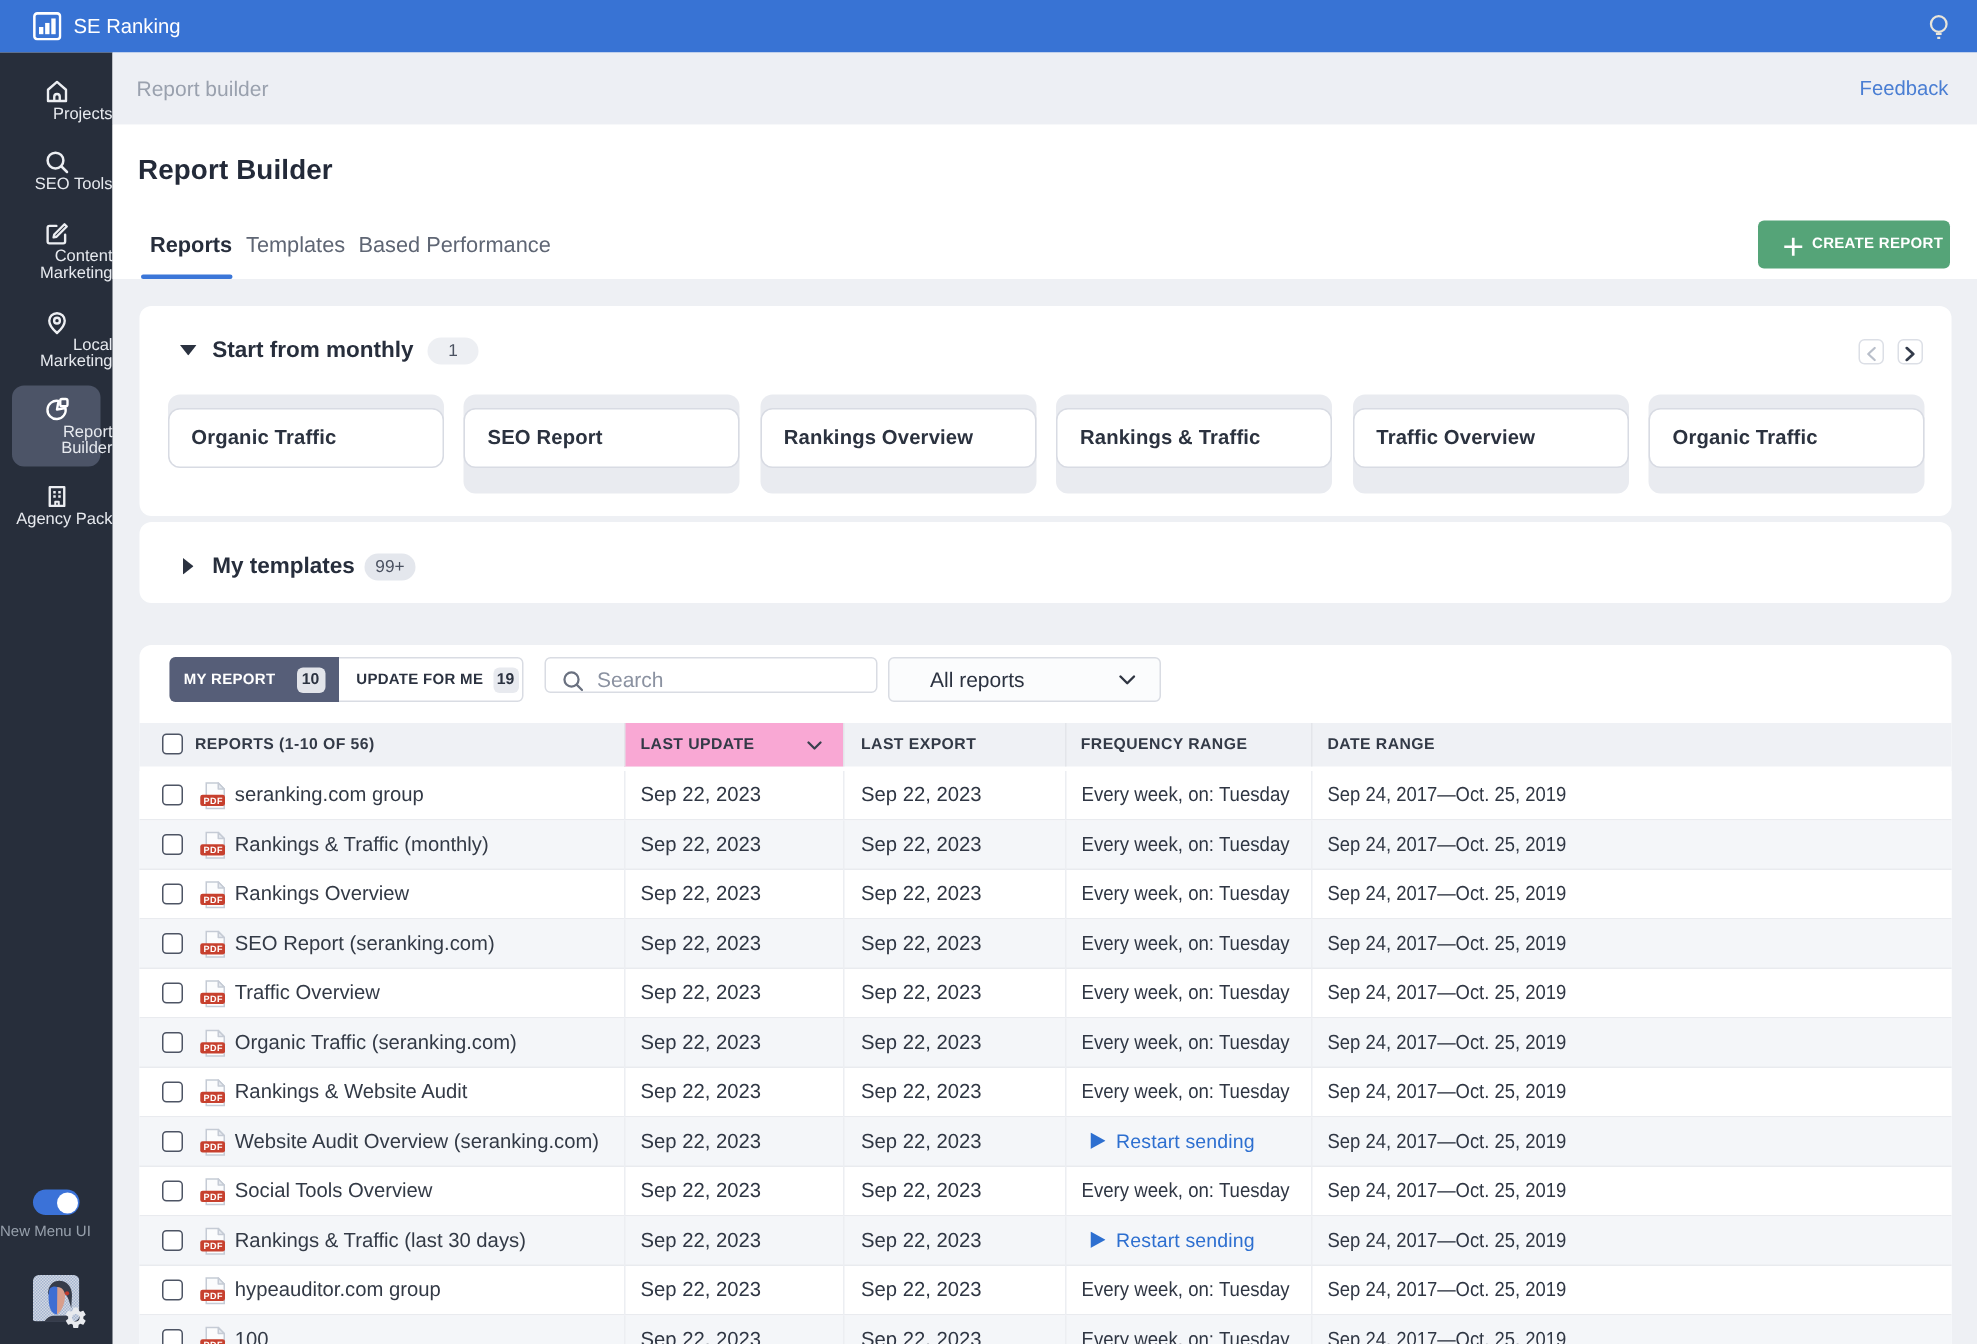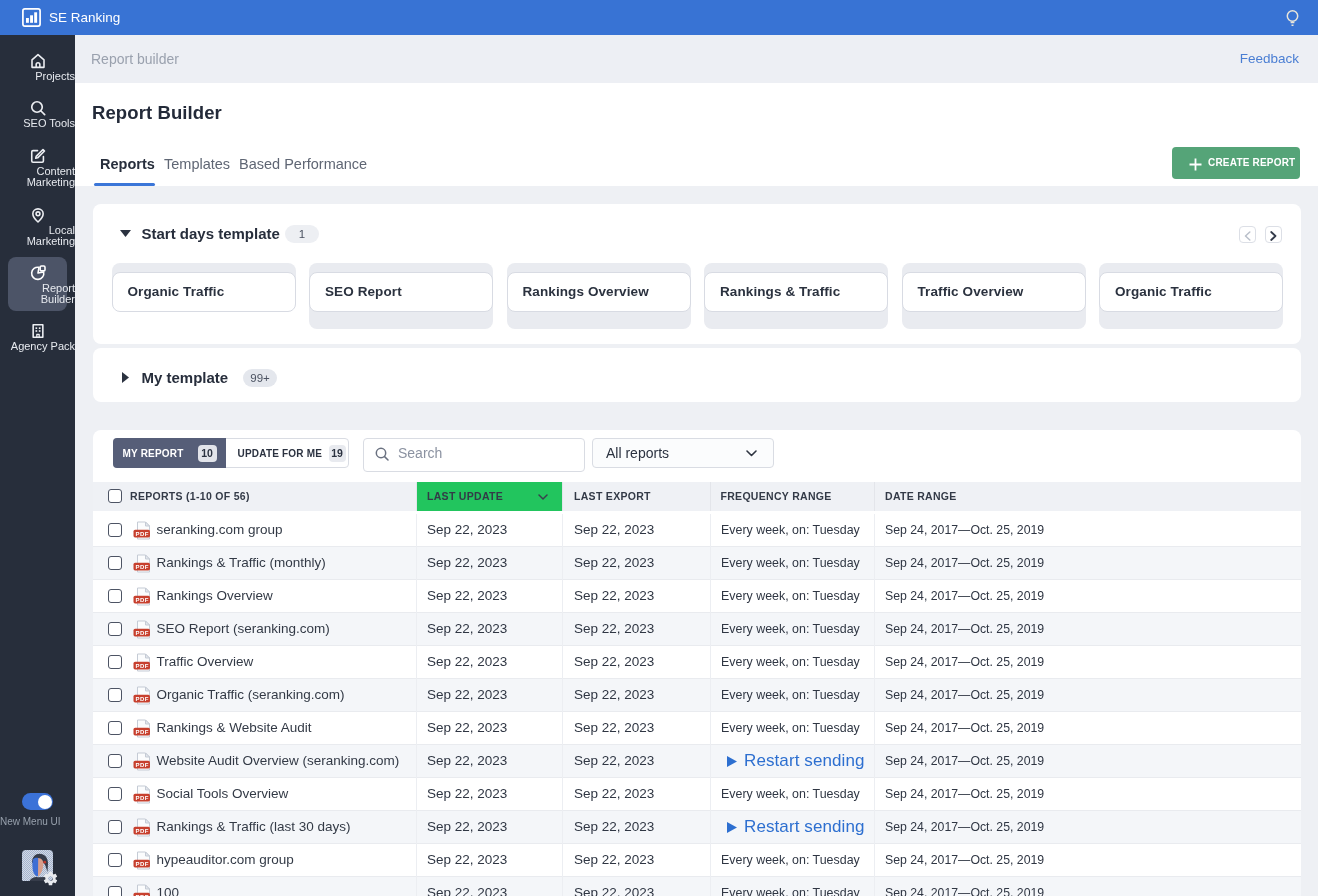--- a/index.html
+++ b/index.html
@@ -52,45 +52,45 @@
   .navbtn svg { display:block; margin:4px auto 0; }
 
   .tcard { position:absolute; top:59px; width:184px; background:#e9ebf0; border-radius:8px; }
   .tcard .inner { position:absolute; left:0; top:8.5px; width:184px; height:40px; background:#fff; border:1px solid #d8dbe3; border-radius:8px; line-height:38px; padding-left:15px; font-size:13.5px; font-weight:700; color:#2b323f; letter-spacing:.1px; }
 
   
   #seg-group { left:19.5px; top:7.5px; width:236px; height:30px; border:1px solid #d9dce3; border-radius:4px; background:#fff; }
   #seg-left { position:absolute; left:-1px; top:-1px; width:113px; height:30px; background:#565e78; border-radius:4px 0 0 4px; color:#fff; }
   .seg-label { position:absolute; top:0; height:30px; line-height:30px; font-size:10px; font-weight:700; letter-spacing:.2px; }
   .seg-badge { position:absolute; top:6px; height:17px; line-height:17px; border-radius:4px; font-size:10.5px; font-weight:700; color:#2b3240; text-align:center; }
-  #search-box { left:270px; top:7.5px; width:222px; height:34px; border:1px solid #d9dce3; border-radius:4px; background:#fff; }
+  #search-box { left:270px; top:7.5px; width:222px; height:24px; border:1px solid #d9dce3; border-radius:4px; background:#fff; }
   #search-box svg { position:absolute; left:11px; top:8px; }
   #search-box span { position:absolute; left:34px; top:0; line-height:28px; font-size:14px; color:#8b92a1; }
   #filter-box { left:499px; top:7.5px; width:182px; height:30px; border:1px solid #d9dce3; border-radius:4px; background:#fbfcfd; }
-  #filter-box span { position:absolute; left:13px; top:0; line-height:28px; font-size:14px; color:#2b3240; }
+  #filter-box span { position:absolute; left:27px; top:0; line-height:28px; font-size:14px; color:#2b3240; }
   #filter-box svg { position:absolute; right:16px; top:11px; }
 
   
   #thead { position:absolute; left:0; top:52px; width:1208px; height:29px; background:#eff1f5; }
   #thead .hcell { position:absolute; top:0; height:29px; line-height:29px; font-size:10.5px; font-weight:700; color:#333a47; letter-spacing:.3px; }
-  #hc-update { left:323px; width:146px; background:#22c55e; padding-left:11px; }
+  #hc-update { left:323px; width:146px; background:#f9a8d4; padding-left:11px; }
   #hc-update svg { position:absolute; right:14px; top:12px; }
   .vline { position:absolute; top:0; width:1px; background:#e3e5ea; }
   .checkbox { position:absolute; width:14px; height:14px; border:1.6px solid #4d5464; border-radius:3px; background:#fff; }
   #rows { position:absolute; left:0; top:84px; width:1208px; }
   .row { position:relative; width:1208px; height:33px; border-bottom:1px solid #e9ebef; background:#fff; }
   .row.tint { background:#f4f6f9; }
   .row .checkbox { left:14.5px; top:9px; }
   .row .pdf { position:absolute; left:40px; top:7px; }
   .row .name { position:absolute; left:63.5px; top:0; line-height:32px; font-size:13.5px; color:#333a46; }
   .row .c2 { position:absolute; left:334px; top:0; line-height:32px; font-size:13.5px; color:#2f3643; }
   .row .c3 { position:absolute; left:481px; top:0; line-height:32px; font-size:13.5px; color:#2f3643; }
   .row .c4 { position:absolute; left:627.5px; top:0; line-height:32px; font-size:13.5px; color:#2f3643; transform:scaleX(.92); transform-origin:0 50%; }
   .row .c5 { position:absolute; left:792px; top:0; line-height:32px; font-size:13.5px; color:#2f3643; transform:scaleX(.91); transform-origin:0 50%; }
-  .row .rl { position:absolute; left:634px; top:0; line-height:32px; font-size:17px; color:#2d6fd0; font-weight:400; letter-spacing:.1px; }
+  .row .rl { position:absolute; left:634px; top:0; line-height:32px; font-size:13px; color:#2d6fd0; font-weight:400; letter-spacing:.1px; }
   .row .rl svg { margin-right:7px; vertical-align:-1px; }
   .row .rvline { position:absolute; top:0; height:33px; width:1px; background:#eceef2; }
 </style>
 </head>
 <body>
 
 <div class="abs" id="topbar">
   <svg class="abs" id="logo-box" width="19" height="19" viewBox="0 0 19 19">
     <rect x="0.9" y="0.9" width="17.2" height="17.2" rx="2" fill="none" stroke="#fff" stroke-width="1.7"></rect>
     <rect x="4" y="10" width="2.9" height="4.8" fill="#fff"></rect>
@@ -208,21 +208,21 @@
         <path d="M6.5 .5 V12.5 M.5 6.5 H12.5" stroke="#fff" stroke-width="1.8"></path>
       </svg>
     <span>CREATE REPORT</span>
   </div>
 </div>
 
 <div class="panel" id="panel1">
   <svg class="abs" style="left:27px; top:26px;" width="11" height="7" viewBox="0 0 11 7">
       <polygon points="0,0 11,0 5.5,7" fill="#2b3240"></polygon>
     </svg>
-  <div class="sec-title" style="left:48.5px; top:21px;">Start days template</div>
+  <div class="sec-title" style="left:48.5px; top:21px;">Start from monthly</div>
   <div class="badge-pill" style="left:192px; top:21px; width:34px; height:18px; line-height:18px;">1</div>
   <div class="navbtn" style="left:1146px; top:22px;">
     <svg width="7" height="10" viewBox="0 0 7 10">
         <path d="M5.8 1 L1.5 5 L5.8 9" fill="none" stroke="#b9bfca" stroke-width="1.5" stroke-linecap="round" stroke-linejoin="round"></path>
       </svg>
   </div>
   <div class="navbtn" style="left:1172px; top:22px;">
     <svg width="7" height="10" viewBox="0 0 7 10">
         <path d="M1.2 1 L5.5 5 L1.2 9" fill="none" stroke="#333b4a" stroke-width="1.8" stroke-linecap="round" stroke-linejoin="round"></path>
       </svg>
@@ -244,21 +244,21 @@
     </div>
   <div class="tcard" style="left:1006px; height:66px;">
       <div class="inner">Organic Traffic</div>
     </div>
 </div>
 
 <div class="panel" id="panel2">
   <svg class="abs" style="left:29px; top:24px;" width="7" height="11" viewBox="0 0 7 11">
       <polygon points="0,0 7,5.5 0,11" fill="#2b3240"></polygon>
     </svg>
-  <div class="sec-title" style="left:48.5px; top:21px;">My template</div>
+  <div class="sec-title" style="left:48.5px; top:21px;">My templates</div>
   <div class="badge-pill" style="left:150px; top:21px; width:34px; height:18px; line-height:18px; background:#e4e7ed;">99+</div>
 </div>
 
 <div class="panel" id="panel3">
   <div class="abs" id="seg-group">
     <div id="seg-left"></div>
     <div class="seg-label" style="left:9px; color:#fff;">MY REPORT</div>
     <div class="seg-badge" style="left:84px; width:19px; background:#e2e4ea;">10</div>
     <div class="seg-label" style="left:124px; color:#2b3240;">UPDATE FOR ME</div>
     <div class="seg-badge" style="left:215px; width:17px; background:#e8eaef;">19</div>

